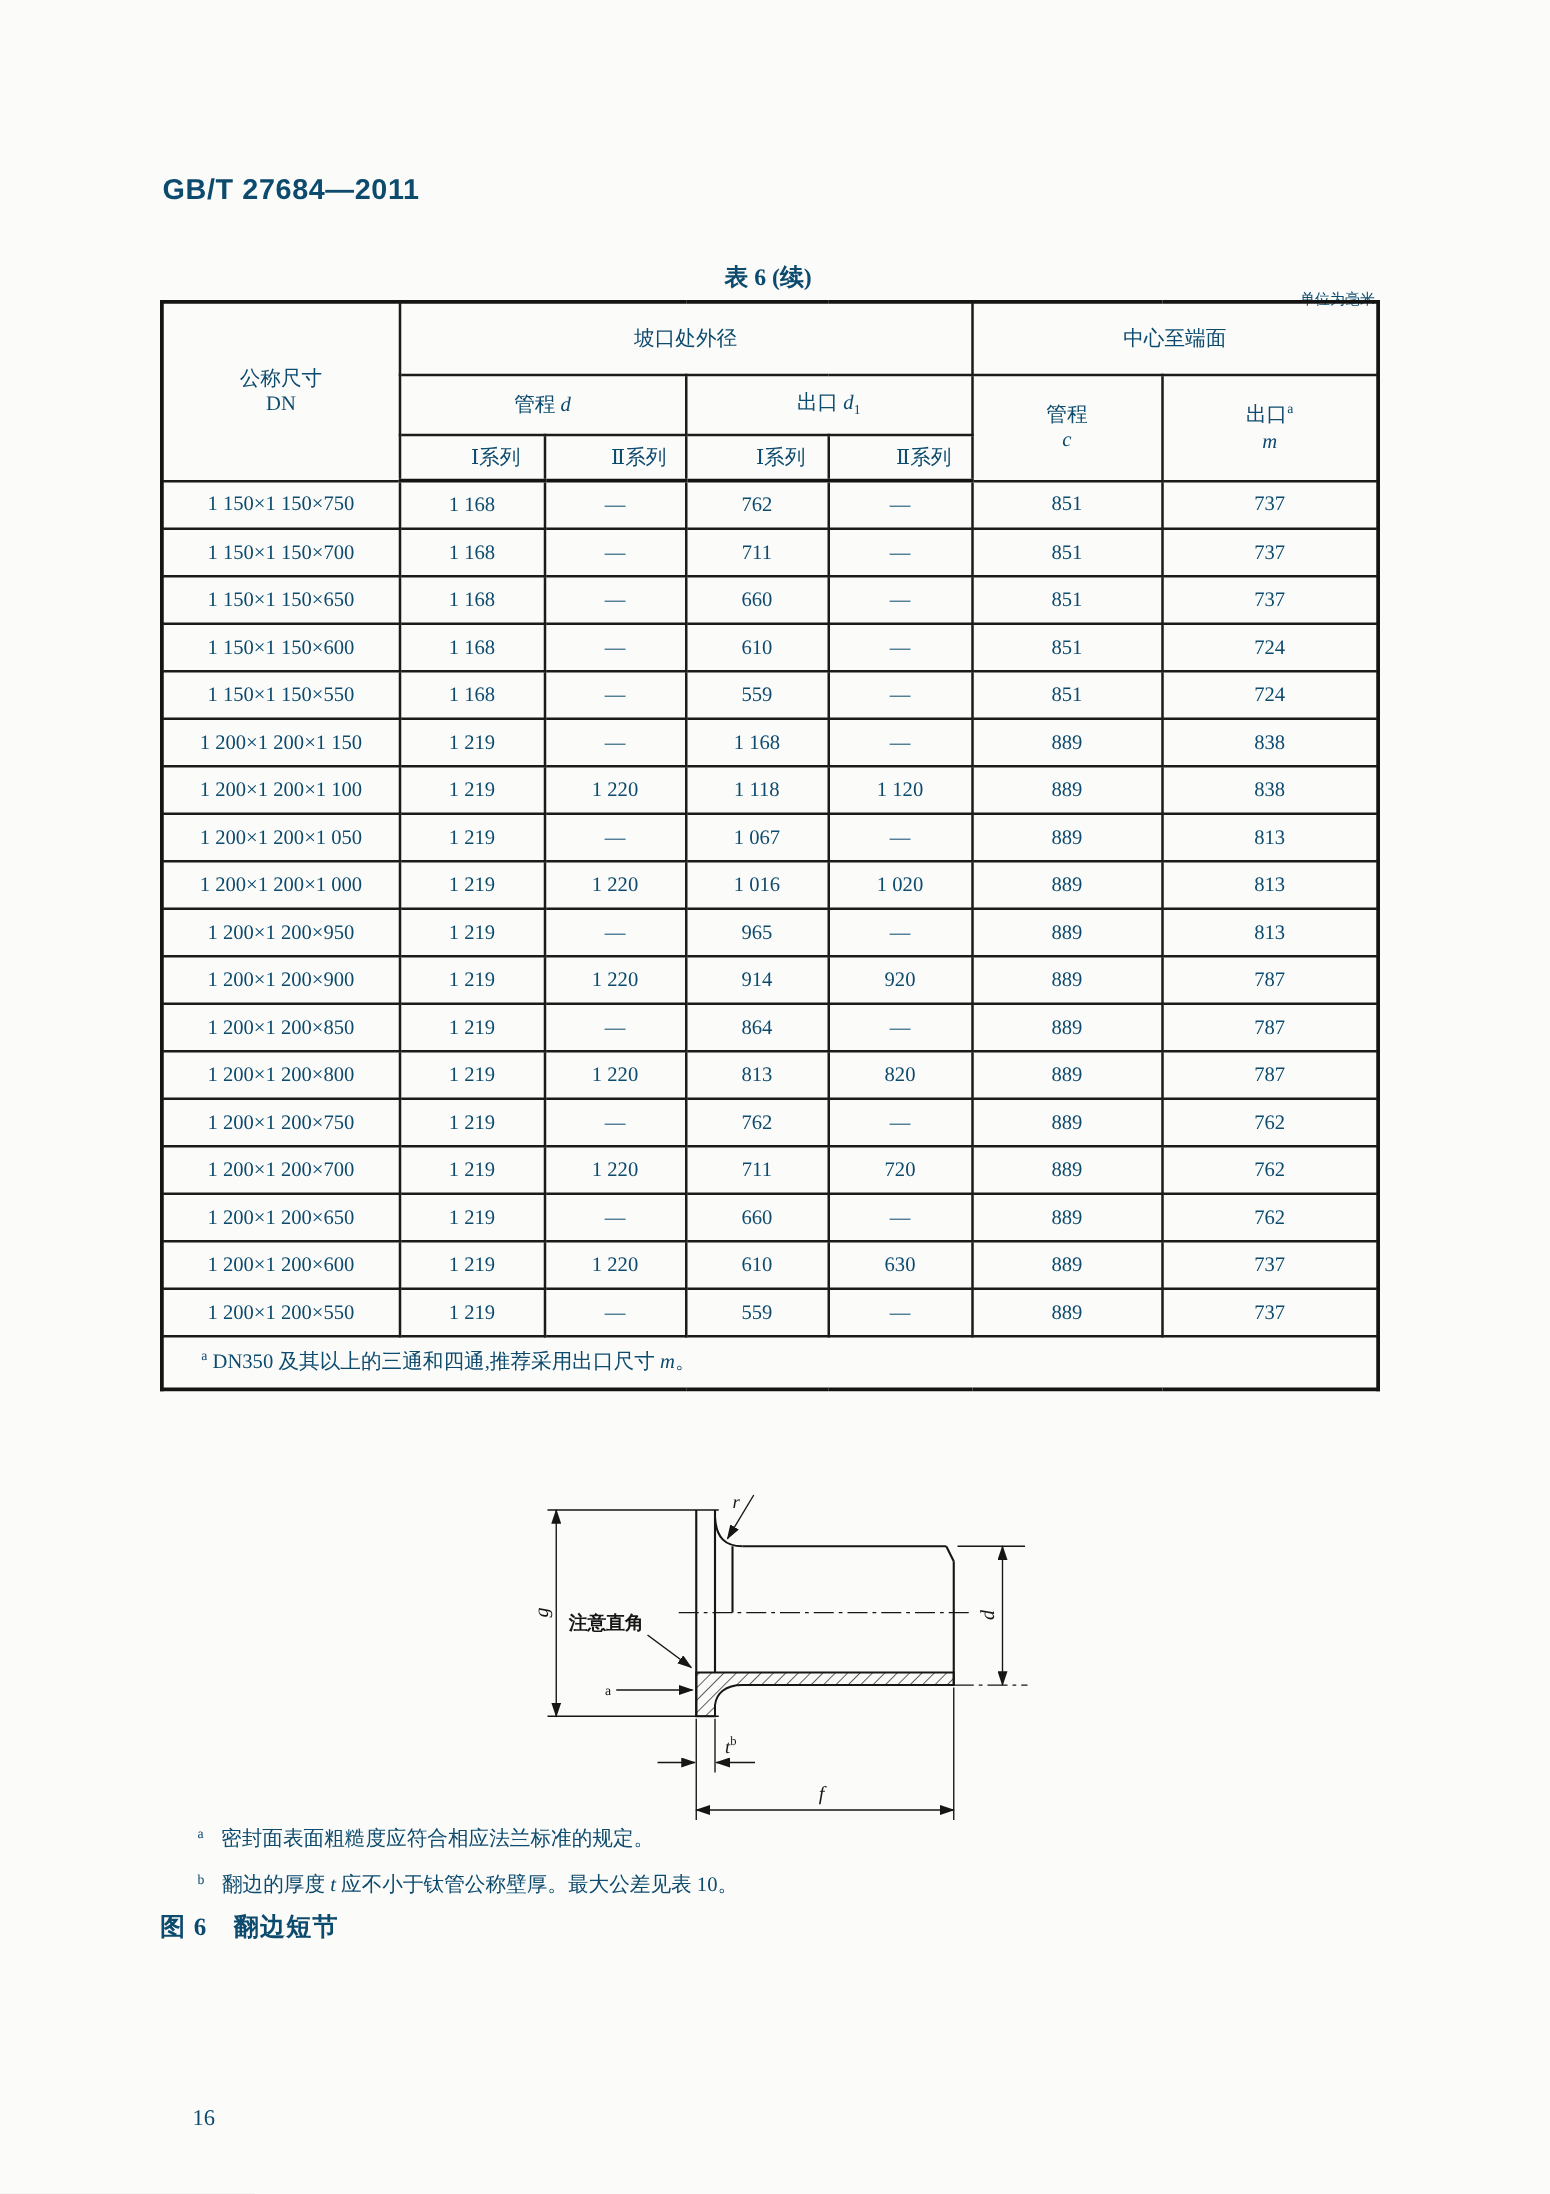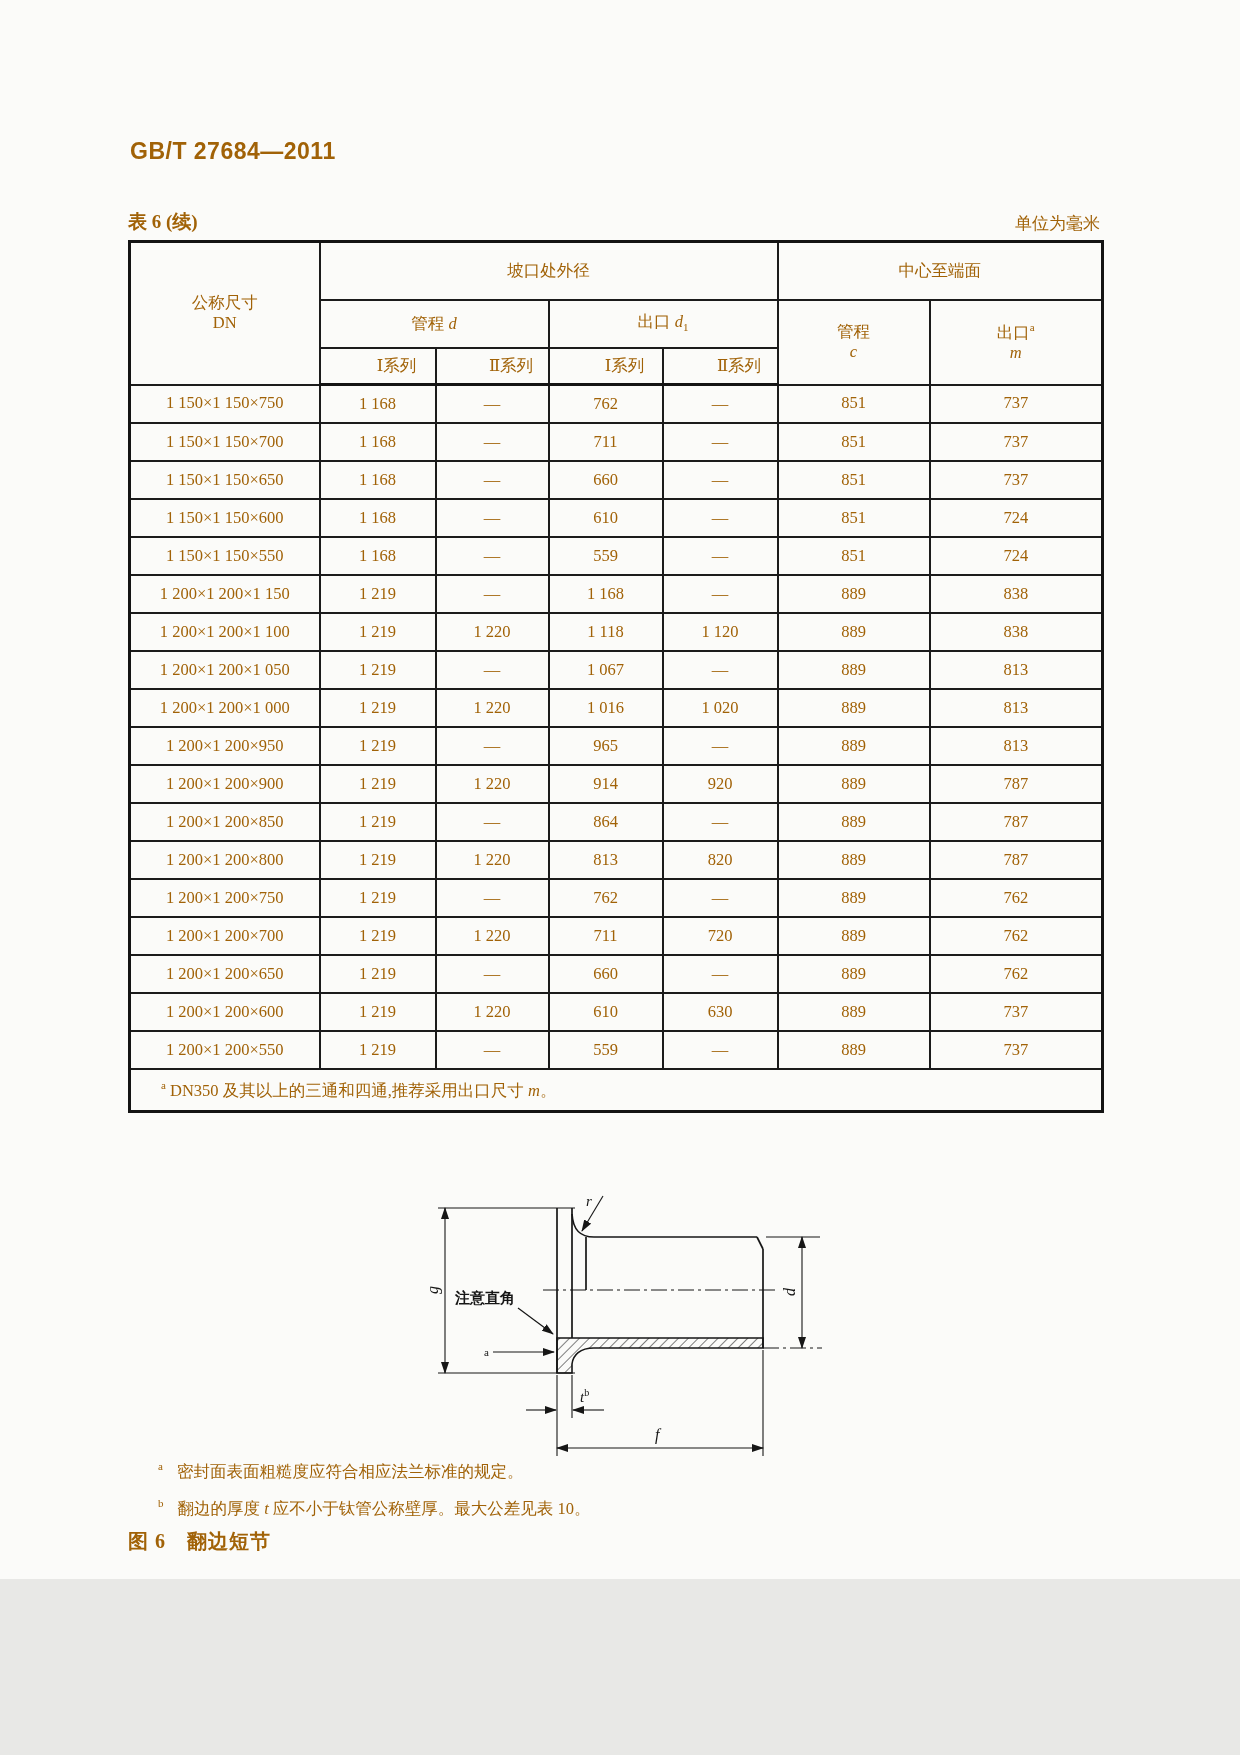--- a/index.html
+++ b/index.html
@@ -1,35 +1,35 @@
 <!DOCTYPE html>
 <html><head>
 <meta charset="utf-8">
 <style>
   html,body{margin:0;padding:0;background:#e8e8e6;}
   .page{
     position:relative;
-    width:1240px;height:1579px;
+    width:1240px;height:1755px;
     background:#fbfbf9;
     font-family:"Liberation Serif","DejaVu Serif",serif;
-    color:#a16207;
+    color:#0c4a6e;
     overflow:hidden;
   }
   .doc-number{
     position:absolute;left:130px;top:138px;
     font-family:"Liberation Sans","DejaVu Sans",sans-serif;
     font-weight:bold;font-size:23px;letter-spacing:.5px;
   }
   .table-title{
     position:absolute;left:128px;top:209px;width:973px;
-    text-align:left;font-weight:bold;font-size:19px;
+    text-align:center;font-weight:bold;font-size:19px;
   }
   .unit-note{
-    position:absolute;top:212px;right:140px;
-    font-size:17px;
+    position:absolute;top:231px;right:140px;
+    font-size:12px;
   }
   table.spec{
     position:absolute;left:128px;top:240px;width:973px;
     border-collapse:collapse;table-layout:fixed;
     font-size:16.5px;
   }
   table.spec th,table.spec td{
     border:2px solid #1b1b1b;
     text-align:center;vertical-align:middle;
     padding:0 2px;font-weight:normal;

